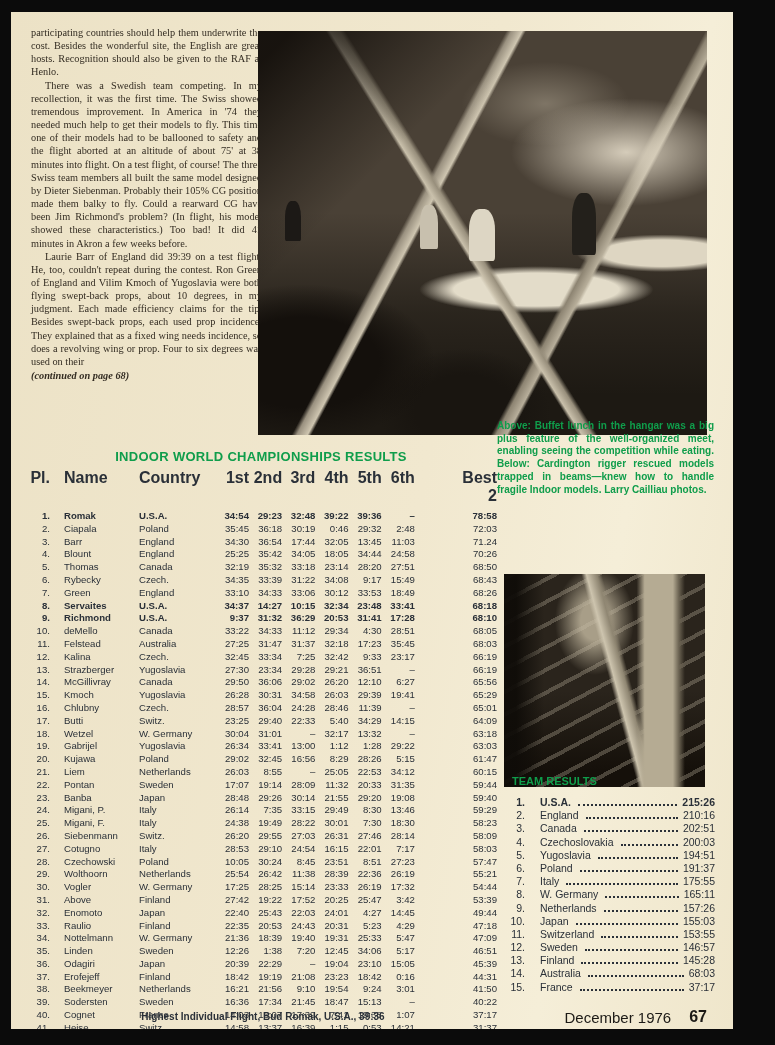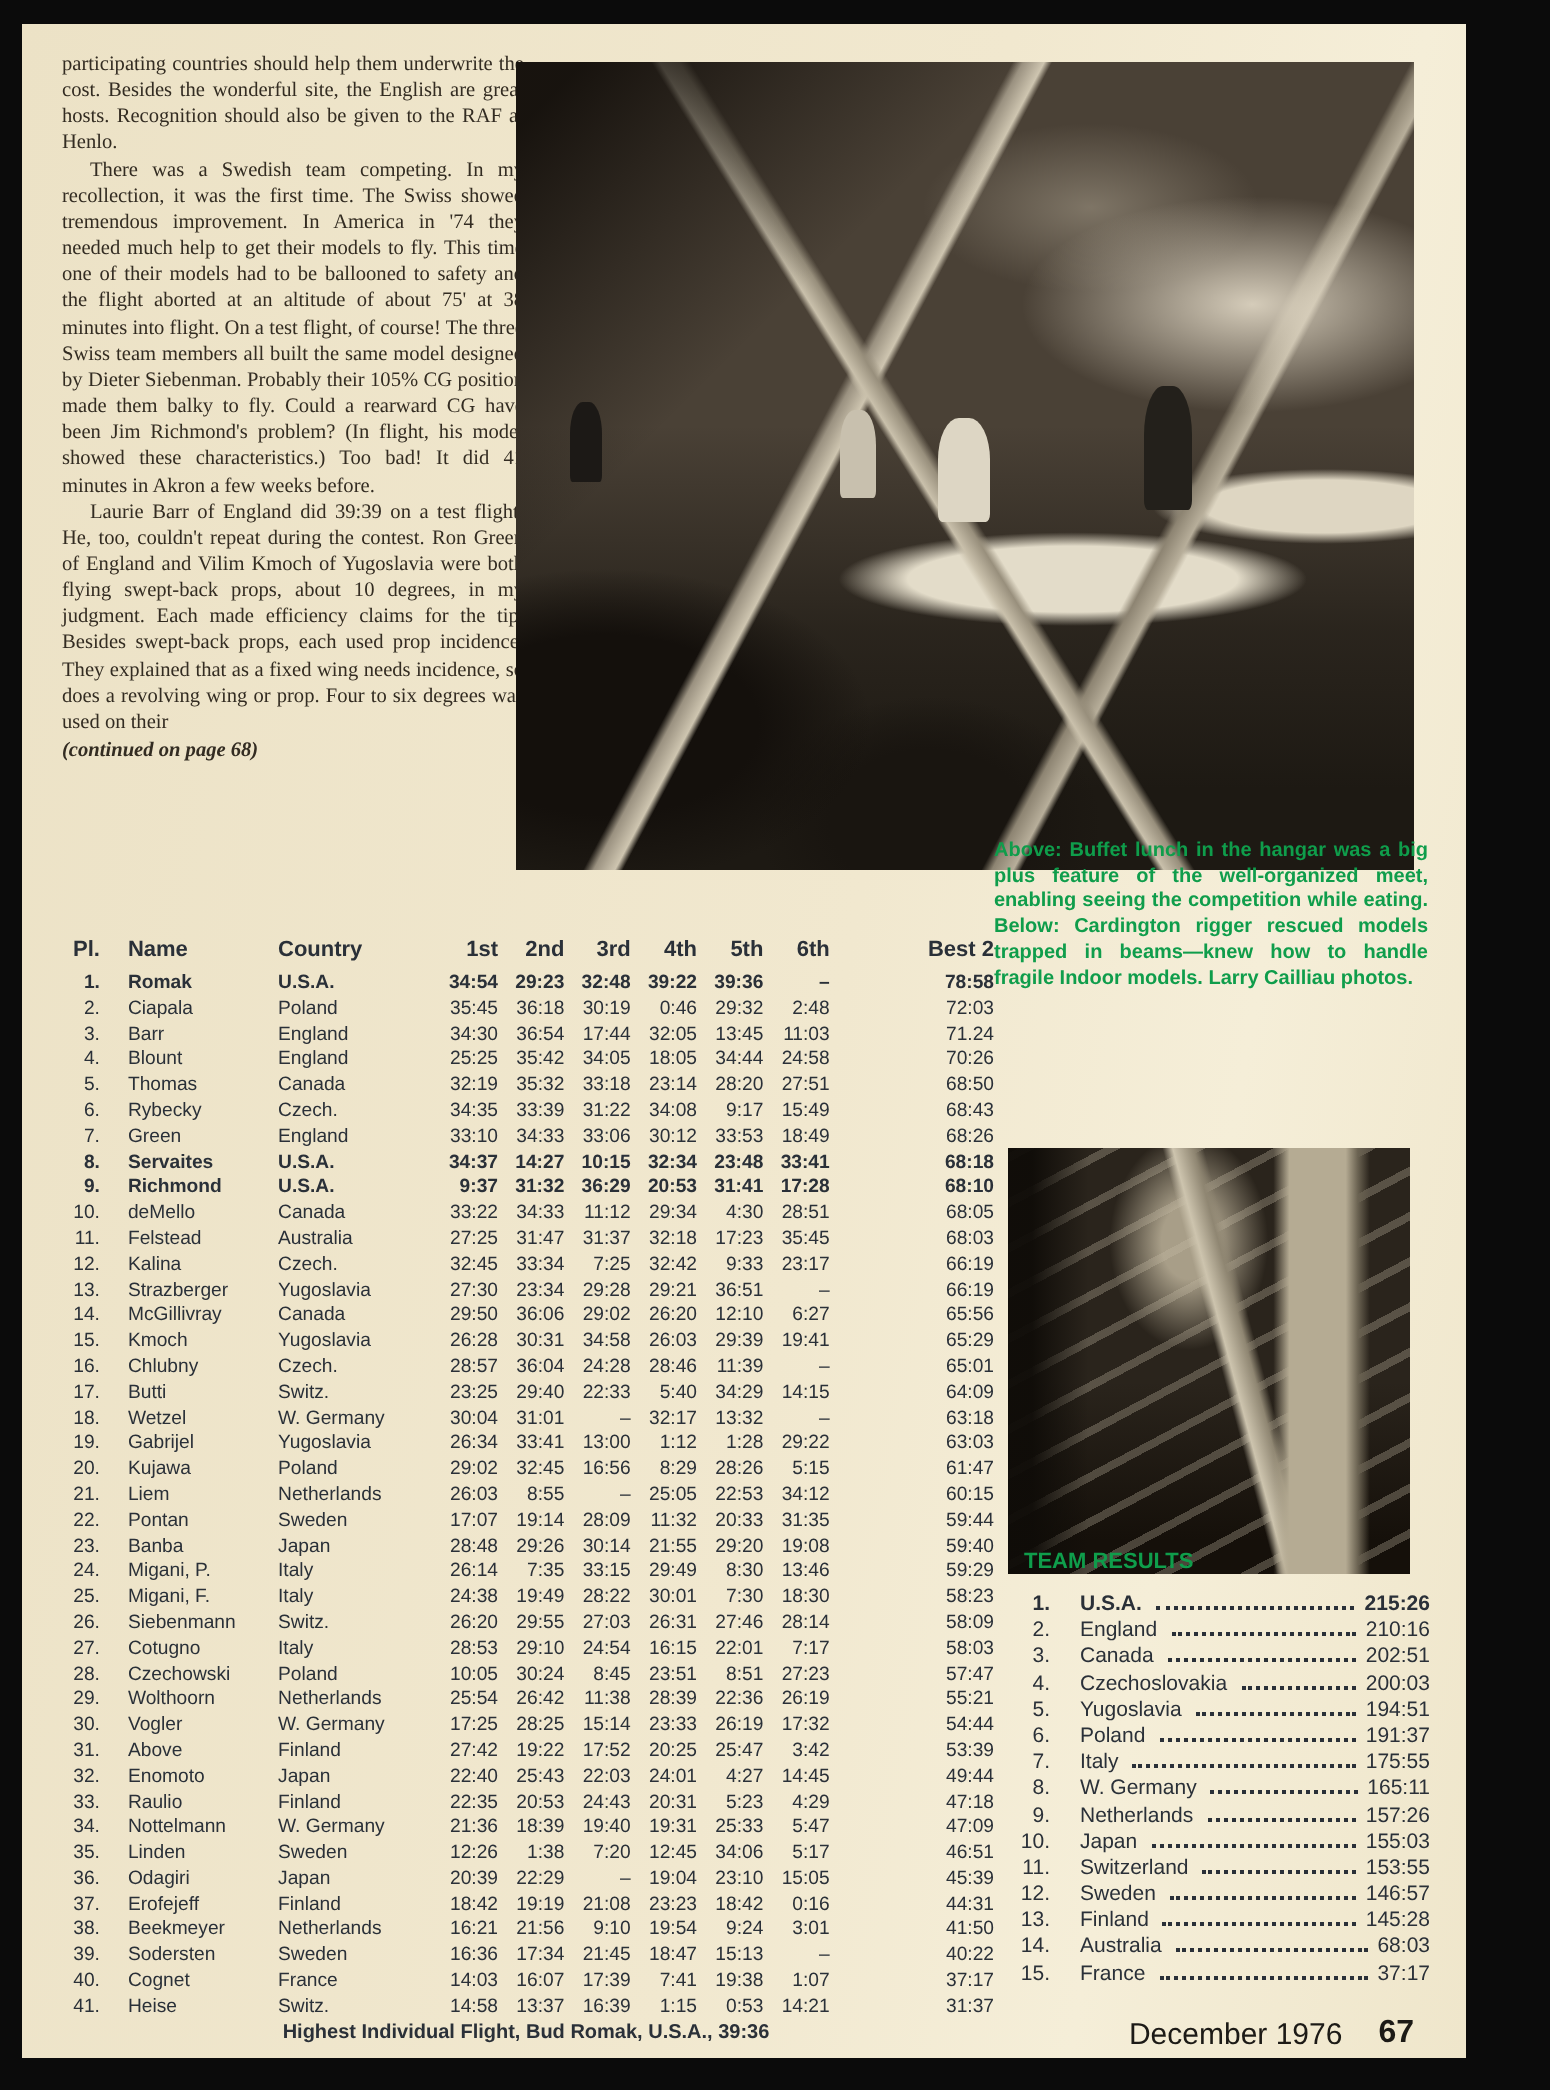--- a/index.html
+++ b/index.html
@@ -77,21 +77,21 @@
   .results-title{
     position:absolute;left:18px;top:437px;width:464px;
     text-align:center;color:var(--green);
     font-weight:bold;font-size:13px;letter-spacing:.3px;
   }
   
   .results{
     position:absolute;left:18px;top:457px;width:468px;
     color:var(--ink-table);font-size:9.6px;
   }
-  .thead{display:flex;font-weight:bold;font-size:11px;margin-bottom:5px;}
+  .thead{display:flex;font-weight:bold;font-size:16px;margin-bottom:5px;}
   .trow{display:flex;line-height:12.8px;height:12.8px;white-space:nowrap;}
   .trow.bold{font-weight:bold;}
   .c-pl{width:24px;text-align:right;}
   .c-name{width:86px;text-align:left;padding-left:14px;box-sizing:content-box;}
   .c-country{width:88px;text-align:left;}
   .c-t{width:38px;text-align:right;}
   .c-best{width:46px;text-align:right;margin-left:42px;}
   .footnote{
     position:absolute;left:18px;top:999px;width:468px;
     text-align:center;font-weight:bold;font-size:10px;color:var(--ink-table);
@@ -129,20 +129,21 @@
 
   <div class="photo1">
     <div class="fig fig-white1"></div>
     <div class="fig fig-white2"></div>
     <div class="fig fig-suit"></div>
     <div class="fig fig-dark1"></div>
   </div>
 
   <div class="caption">Above: Buffet lunch in the hangar was a big plus feature of the well-organized meet, enabling seeing the competition while eating. Below: Cardington rigger rescued models trapped in beams—knew how to handle fragile Indoor models. Larry Cailliau photos.</div>
 
+  <div class="results-title">INDOOR WORLD CHAMPIONSHIPS RESULTS</div>
 
   <div class="results">
     <div class="thead">
         <span class="c-pl">Pl.</span>
         <span class="c-name">Name</span>
         <span class="c-country">Country</span>
         <span class="c-t">1st</span>
         <span class="c-t">2nd</span>
         <span class="c-t">3rd</span>
         <span class="c-t">4th</span>

